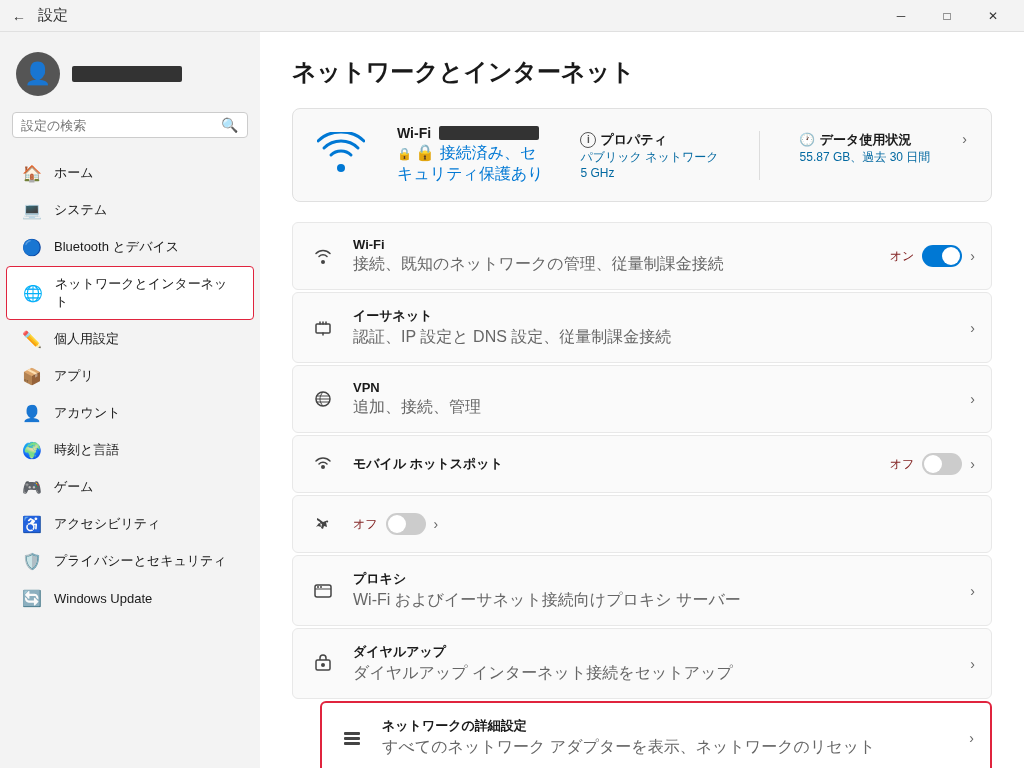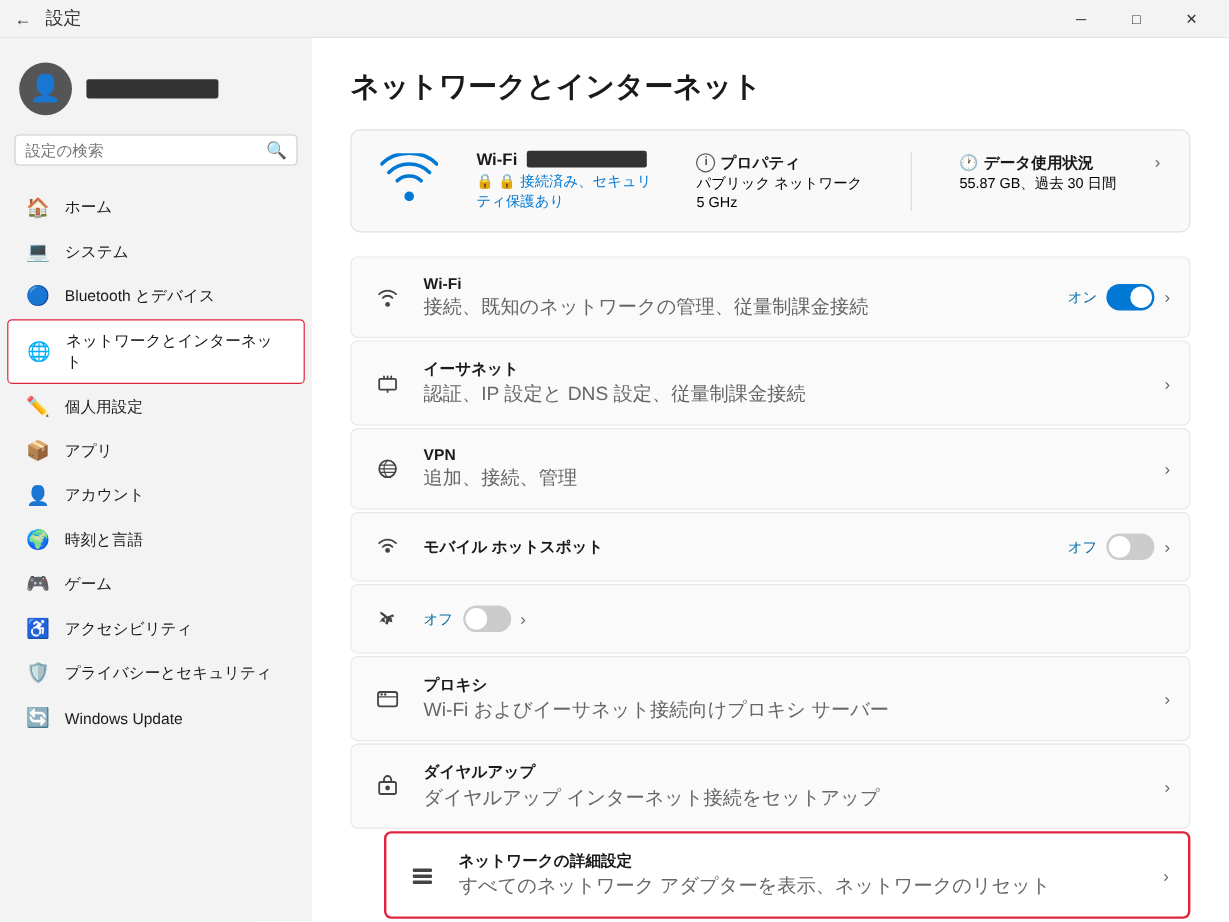--- a/index.html
+++ b/index.html
@@ -213,21 +213,21 @@
     .wifi-meta-label {
       font-size: 13px;
       font-weight: 600;
       color: #1a1a1a;
       display: flex;
       align-items: center;
       gap: 4px;
     }
     .wifi-meta-sub {
       font-size: 12px;
-      color: #000000;
+      color: #0369a1;
     }
     .chevron-right {
       color: #666;
       font-size: 14px;
     }
     .info-circle {
       width: 16px;
       height: 16px;
       border: 1.5px solid #555;
       border-radius: 50%;
@@ -311,21 +311,21 @@
       border-radius: 50%;
       background: #fff;
       position: absolute;
       top: 2px;
       transition: left 0.15s;
     }
     .toggle.on .toggle-thumb { left: 20px; }
     .toggle.off .toggle-thumb { left: 2px; }
     .toggle-label {
       font-size: 12px;
-      color: #0369a1;
+      color: #7f1d1d;
       min-width: 20px;
       text-align: center;
     }
   </style>
 </head>
 <body>
 
 <div class="title-bar">
   <div class="title-bar-left">
     <span style="cursor:pointer;font-size:14px;color:#333;padding:0 4px;">←</span>
@@ -418,21 +418,21 @@
           <path d="M1 9C7.3 2.7 15.2 0 24 0s16.7 2.7 23 9" stroke="#0078d4" stroke-width="3" stroke-linecap="round" fill="none"></path>
         </svg>
       </div>
       <div class="wifi-info">
         <div class="wifi-name">
           <span style="font-size:14px;font-weight:600;">Wi-Fi</span>
           <span class="wifi-name-redacted"></span>
         </div>
         <div class="wifi-status">
           <span>🔒</span>
-          <span style="font-size:12px;color:#0078d4;">🔒 接続済み、セキュリティ保護あり</span>
+          <span style="font-size:16px;color:#0078d4;">🔒 接続済み、セキュリティ保護あり</span>
         </div>
       </div>
       <div class="wifi-meta">
         <div class="wifi-meta-item" style="cursor:pointer;">
           <div class="wifi-meta-label">
             <span class="info-circle">i</span>
             <span>プロパティ</span>
           </div>
           <div class="wifi-meta-sub">パブリック ネットワーク</div>
           <div class="wifi-meta-sub">5 GHz</div>

